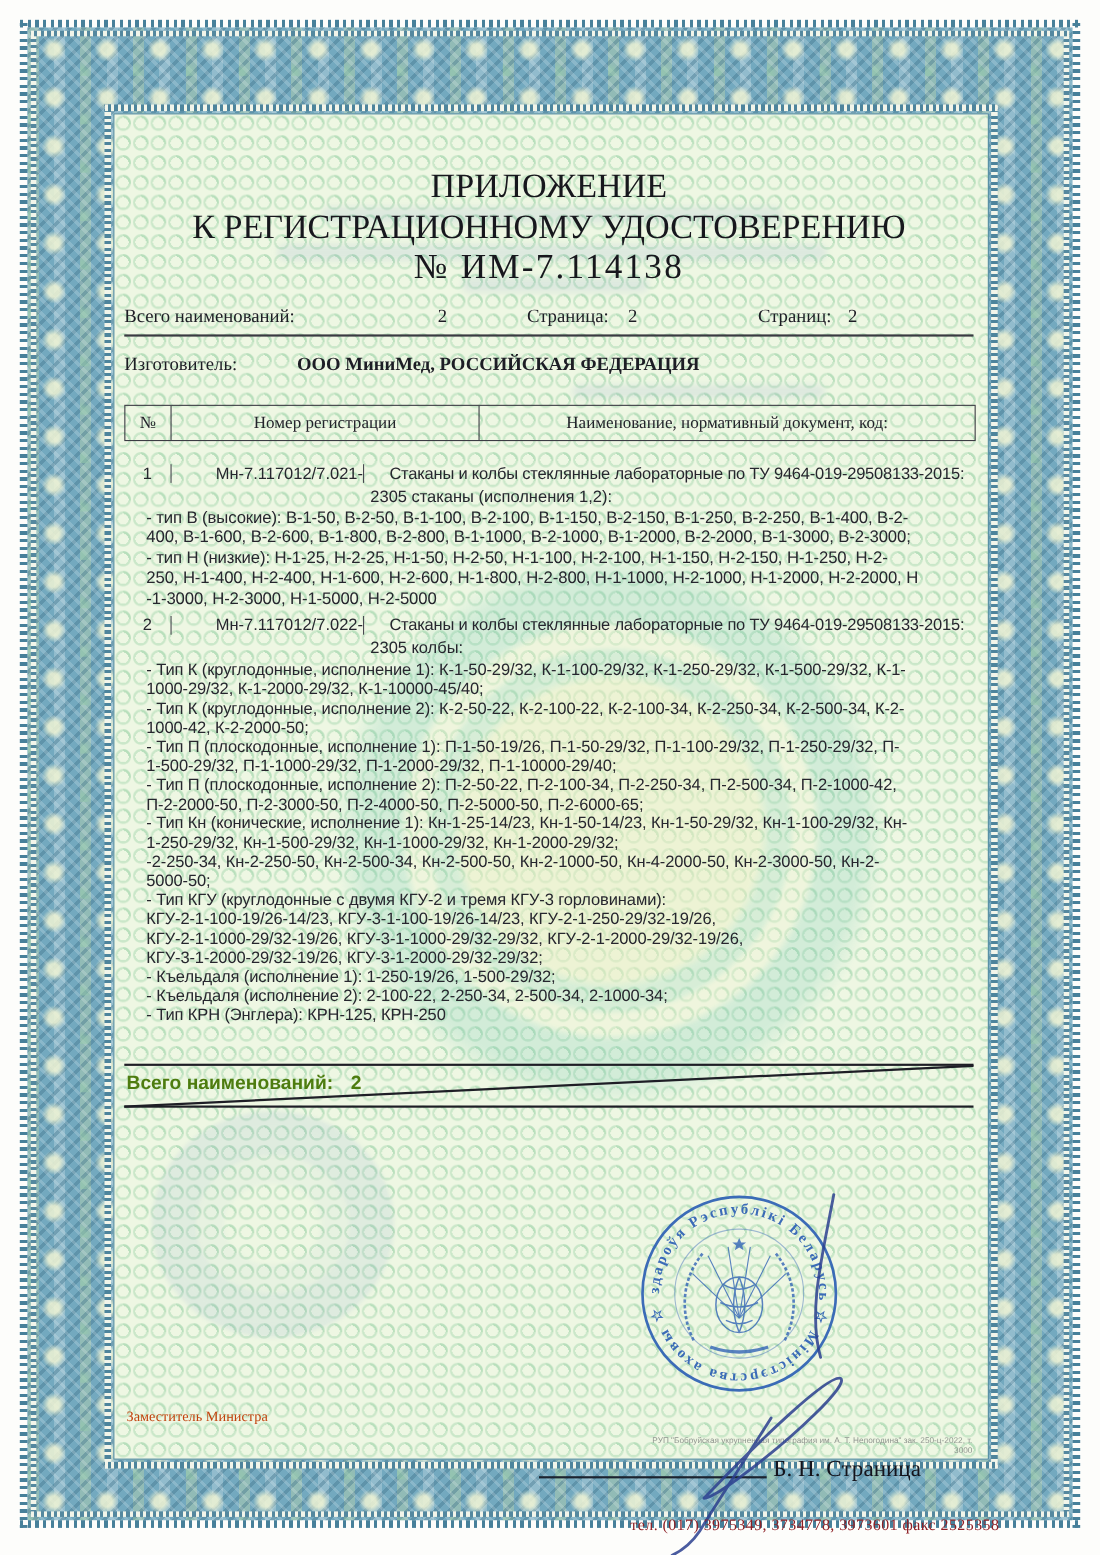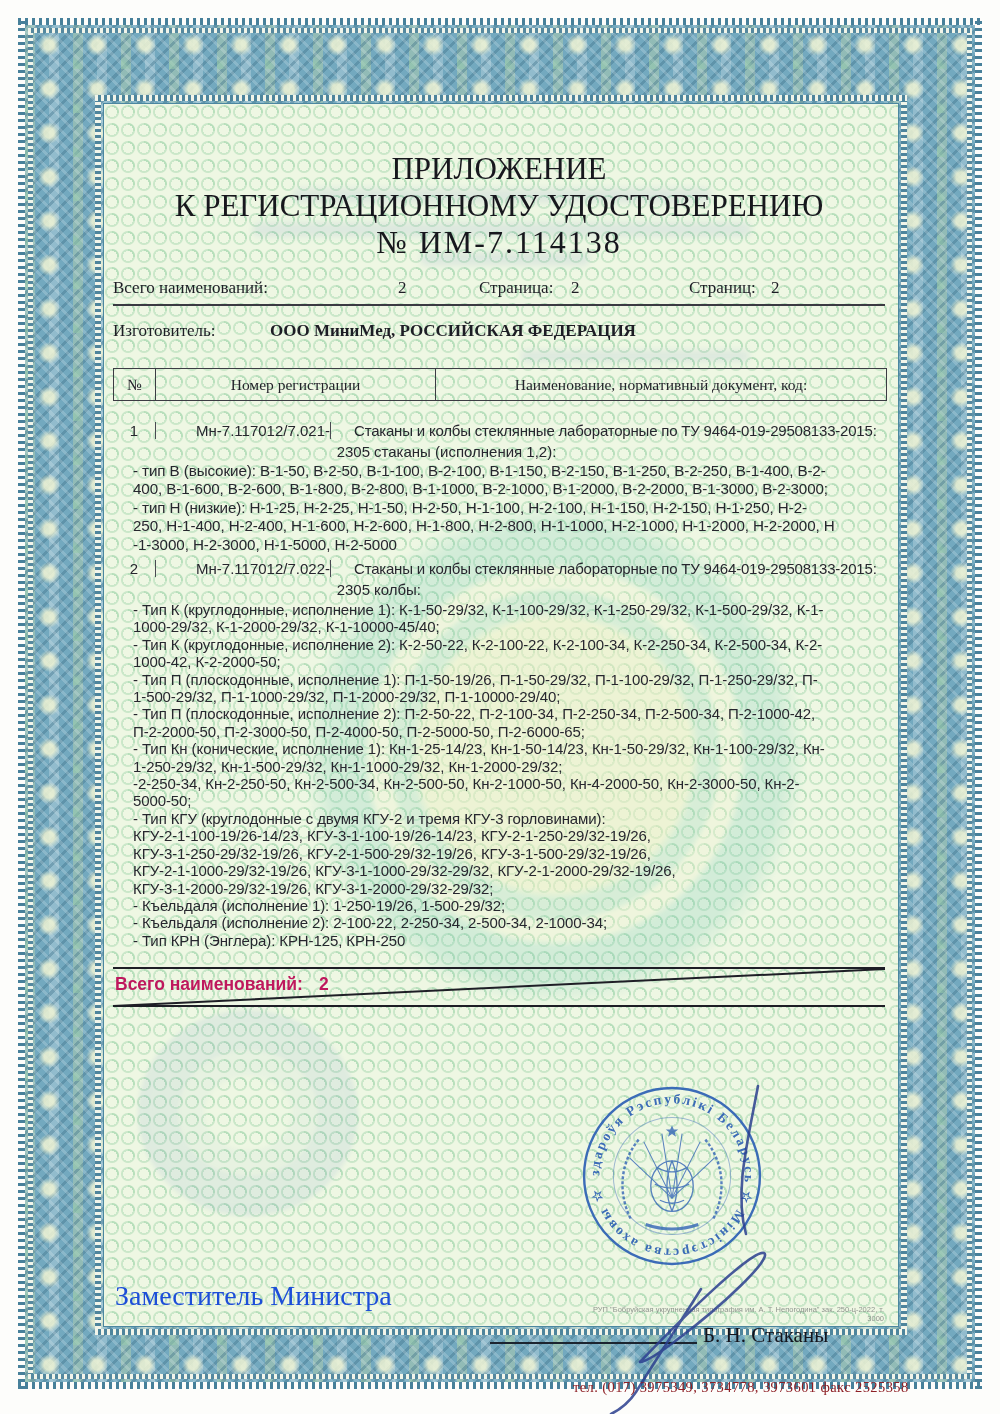--- a/index.html
+++ b/index.html
@@ -92,24 +92,24 @@
   .c-name{position:absolute;left:217px;top:0;width:555px;}
   .c-name .l1{white-space:nowrap;letter-spacing:-0.2px;margin-left:24px;}
   .c-name .l2{padding-left:44px;}
 
   .items{left:133px;width:760px;}
   .items .spec-line{white-space:nowrap;letter-spacing:-0.1px;}
   .items-r1 .spec-line{font-size:15.2px;line-height:18.4px;}
   .items-r2 .spec-line{font-size:15px;line-height:17.4px;}
 
   .rule2{position:absolute;left:113px;width:772px;height:2px;background:#1e1e26;z-index:3;}
-  .foot-total{left:115px;top:974px;font-size:17.5px;font-weight:bold;color:#be185d;}
+  .foot-total{left:115px;top:974px;font-size:17.5px;font-weight:bold;color:#4d7c0f;}
   .foot-total .v{margin-left:16px;}
 
-  .position{left:115px;top:1280px;font-family:"Liberation Serif",serif;font-size:28px;color:#1d4ed8;z-index:6;}
+  .position{left:115px;top:1280px;font-family:"Liberation Serif",serif;font-size:13px;color:#c2410c;z-index:6;}
   .print-note{left:588px;top:1305px;width:296px;text-align:right;font-size:7.5px;color:#8f958f;z-index:6;}
   .sign-line{left:490px;top:1342px;width:207px;height:2px;background:#1c2430;z-index:6;}
   .sign-name{left:703px;top:1323px;font-family:"Liberation Serif",serif;font-size:21px;color:#14141c;z-index:7;}
   .phone{left:573px;top:1379px;font-family:"Liberation Serif",serif;font-size:14.5px;letter-spacing:.4px;
     color:#8e2026;z-index:8;}
 
   .stamp{position:absolute;left:576px;top:1080px;width:192px;height:192px;z-index:5;opacity:.93;}
   .overlay-svg{position:absolute;left:0;top:0;width:1000px;height:1414px;z-index:6;pointer-events:none;}
 </style>
 </head>
@@ -198,38 +198,37 @@
       <div class="spec-line">- Тип П (плоскодонные, исполнение 1): П-1-50-19/26, П-1-50-29/32, П-1-100-29/32, П-1-250-29/32, П-</div>
       <div class="spec-line">1-500-29/32, П-1-1000-29/32, П-1-2000-29/32, П-1-10000-29/40;</div>
       <div class="spec-line">- Тип П (плоскодонные, исполнение 2): П-2-50-22, П-2-100-34, П-2-250-34, П-2-500-34, П-2-1000-42,</div>
       <div class="spec-line">П-2-2000-50, П-2-3000-50, П-2-4000-50, П-2-5000-50, П-2-6000-65;</div>
       <div class="spec-line">- Тип Кн (конические, исполнение 1): Кн-1-25-14/23, Кн-1-50-14/23, Кн-1-50-29/32, Кн-1-100-29/32, Кн-</div>
       <div class="spec-line">1-250-29/32, Кн-1-500-29/32, Кн-1-1000-29/32, Кн-1-2000-29/32;</div>
       <div class="spec-line">-2-250-34, Кн-2-250-50, Кн-2-500-34, Кн-2-500-50, Кн-2-1000-50, Кн-4-2000-50, Кн-2-3000-50, Кн-2-</div>
       <div class="spec-line">5000-50;</div>
       <div class="spec-line">- Тип КГУ (круглодонные с двумя КГУ-2 и тремя КГУ-3 горловинами):</div>
       <div class="spec-line">КГУ-2-1-100-19/26-14/23, КГУ-3-1-100-19/26-14/23, КГУ-2-1-250-29/32-19/26,</div>
-      <div class="spec-line">КГУ-3-1-250-29/32-19/26, КГУ-2-1-500-29/32-19/26, КГУ-3-1-500-29/32-19/26,</div>
       <div class="spec-line">КГУ-2-1-1000-29/32-19/26, КГУ-3-1-1000-29/32-29/32, КГУ-2-1-2000-29/32-19/26,</div>
       <div class="spec-line">КГУ-3-1-2000-29/32-19/26, КГУ-3-1-2000-29/32-29/32;</div>
       <div class="spec-line">- Къельдаля (исполнение 1): 1-250-19/26, 1-500-29/32;</div>
       <div class="spec-line">- Къельдаля (исполнение 2): 2-100-22, 2-250-34, 2-500-34, 2-1000-34;</div>
       <div class="spec-line">- Тип КРН (Энглера): КРН-125, КРН-250</div>
     </div>
 
   <div class="rule2" style="top:967px;"></div>
   <div class="abs foot-total">
     <span>Всего наименований:</span><span class="v">2</span>
   </div>
   <div class="rule2" style="top:1005px;"></div>
 
   <div class="abs position">Заместитель Министра</div>
   <div class="abs print-note">РУП "Бобруйская укрупненная типография им. А. Т. Непогодина" зак. 250-ц-2022, т. 3000</div>
   <div class="sign-line" style="position:absolute;"></div>
-  <div class="abs sign-name">Б. Н. Стаканы</div>
+  <div class="abs sign-name">Б. Н. Страница</div>
   <div class="abs phone">тел. (017)  3975349, 3734778, 3973601 факс 2525358</div>
 
   <svg class="stamp" viewBox="0 0 190 190">
     <g stroke="#2f62b5" fill="none">
       <circle cx="95" cy="95" r="87" stroke-width="2.4"></circle>
       <circle cx="95" cy="95" r="58" stroke-width="1" opacity="0.45"></circle>
       <path id="ringpath" fill="none" stroke="none" d="M 95,95 m -72,0 a 72,72 0 1,1 144,0 a 72,72 0 1,1 -144,0"></path>
       <g transform="translate(95,99)" stroke-width="1.3" opacity="0.85">
         <ellipse cx="0" cy="6" rx="21" ry="25"></ellipse>
         <path d="M -14,-12 Q 0,-4 14,-12 M -17,4 Q 0,12 17,4 M -12,20 Q 0,26 12,20"></path>

